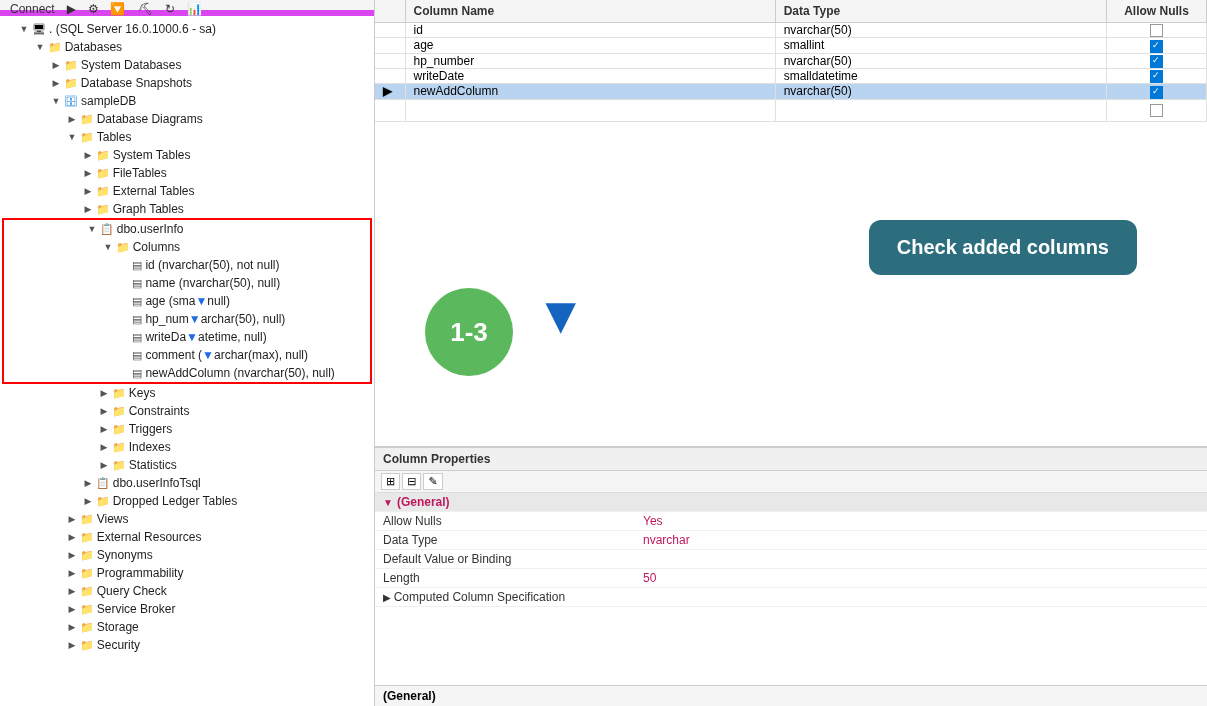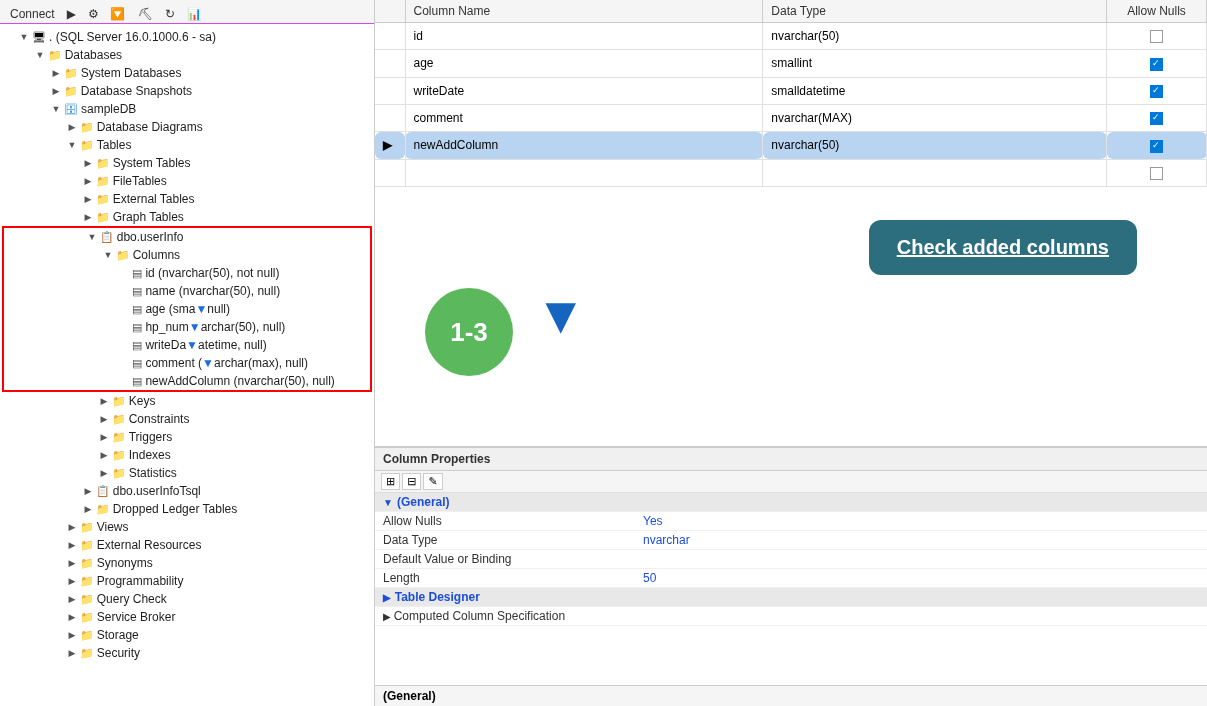--- a/index.html
+++ b/index.html
@@ -2,60 +2,60 @@
 <html><head>
   <meta charset="utf-8">
   <style>
     * { box-sizing: border-box; margin: 0; padding: 0; }
     body { font-family: 'Segoe UI', Tahoma, Geneva, Verdana, sans-serif; font-size: 12px; background: #f0f0f0; display: flex; flex-direction: column; height: 706px; width: 1207px; overflow: hidden; }
 
     .main-container { display: flex; flex: 1; height: 100%; overflow: hidden; }
 
     
     .left-panel { width: 375px; min-width: 375px; background: #fff; border-right: 1px solid #ccc; display: flex; flex-direction: column; overflow: hidden; }
-    .toolbar { height: 24px; background: #f5f5f5; border-bottom: 1px solid #d946ef; display: flex; align-items: flex-end; padding: 0 6px; gap: 4px; }
+    .toolbar { height: 16px; background: #f5f5f5; border-bottom: 6px solid #d946ef; display: flex; align-items: flex-start; padding: 0 6px; gap: 4px; }
     .toolbar-btn { background: none; border: none; cursor: pointer; padding: 2px 4px; font-size: 12px; color: #333; }
     .tree-area { flex: 1; overflow-y: auto; overflow-x: hidden; padding: 4px 0; }
 
     
     .tree-item { display: flex; align-items: center; padding: 2px 0; cursor: pointer; white-space: nowrap; }
     .tree-indent { display: inline-block; width: 16px; flex-shrink: 0; }
     .tree-toggle { display: inline-block; width: 16px; flex-shrink: 0; color: #555; text-align: center; font-size: 9px; cursor: pointer; }
     .tree-icon { margin-right: 3px; flex-shrink: 0; font-size: 11px; }
     .tree-label { font-size: 12px; color: #1e1e1e; }
 
     
     .right-panel { flex: 1; display: flex; flex-direction: column; overflow: hidden; background: #fff; }
 
     
     .table-designer { flex: 1; overflow: auto; position: relative; }
 
     .col-table { width: 100%; border-collapse: collapse; }
-    .col-table thead th { background: #f5f5f5; border-bottom: 1px solid #ccc; border-right: 1px solid #ccc; padding: 4px 8px; text-align: left; font-weight: normal; font-size: 12px; color: #333; position: sticky; top: 0; z-index: 1; }
-    .col-table td { border-bottom: 1px solid #e0e0e0; border-right: 1px solid #e0e0e0; padding: 6px 8px; font-size: 12px; border-radius: 6px; }
+    .col-table thead th { background: #f5f5f5; border-bottom: 1px solid #ccc; border-right: 1px solid #ccc; padding: 4px 8px; text-align: left; font-weight: bold; font-size: 12px; color: #333; position: sticky; top: 0; z-index: 1; }
+    .col-table td { border-bottom: 1px solid #e0e0e0; border-right: 1px solid #e0e0e0; padding: 0 8px; font-size: 12px; }
     .col-table tr.selected-row td { background: #b8d4f0; }
     .col-table tr.empty-row td { height: 22px; }
 
     .row-arrow { color: #000; font-weight: bold; }
 
     .checkbox-cell { text-align: center; }
     .cb { width: 13px; height: 13px; border: 1px solid #999; display: inline-block; background: #fff; vertical-align: middle; }
     .cb.checked { background: #0078d7; border-color: #0078d7; position: relative; }
     .cb.checked::after { content: '✓'; color: white; font-size: 9px; position: absolute; top: -1px; left: 1px; }
 
     
     .col-properties { height: 260px; border-top: 2px solid #ccc; display: flex; flex-direction: column; overflow: hidden; }
     .col-props-header { background: #f0f0f0; border-bottom: 1px solid #ccc; padding: 4px 8px; font-size: 12px; font-weight: 600; color: #333; }
     .col-props-toolbar { background: #f5f5f5; border-bottom: 1px solid #ddd; padding: 2px 6px; display: flex; gap: 2px; }
     .col-props-toolbar-btn { border: 1px solid #ccc; background: #fff; padding: 1px 4px; cursor: pointer; font-size: 11px; }
     .col-props-body { flex: 1; overflow-y: auto; }
     .props-table { width: 100%; border-collapse: collapse; }
     .props-table tr td { padding: 2px 8px; font-size: 12px; border-bottom: 1px solid #f0f0f0; }
     .props-table tr td:first-child { width: 260px; color: #333; }
-    .props-table tr td:last-child { color: #1d4ed8; }
+    .props-table tr td:last-child { color: #be185d; }
     .props-section-row td { background: #e8e8e8; font-weight: bold; }
     .props-section-row td:first-child { color: #000; }
     .section-arrow { font-size: 10px; margin-right: 4px; }
 
     .general-bottom { background: #f5f5f5; border-top: 1px solid #ccc; padding: 3px 8px; font-size: 12px; font-weight: bold; }
 
     
     .icon-folder { color: #dcb63f; }
     .icon-db { color: #0078d7; }
     .icon-table { color: #888; }
@@ -453,46 +453,46 @@
             <td class="checkbox-cell"><span class="cb"></span></td>
           </tr>
           <tr>
             <td></td>
             <td>age</td>
             <td>smallint</td>
             <td class="checkbox-cell"><span class="cb checked"></span></td>
           </tr>
           <tr>
             <td></td>
+            <td>hp_number</td>
+            <td>nvarchar(50)</td>
+            <td class="checkbox-cell"><span class="cb checked"></span></td>
+          </tr>
+          <tr>
+            <td></td>
             <td>writeDate</td>
             <td>smalldatetime</td>
-            <td class="checkbox-cell"><span class="cb checked"></span></td>
-          </tr>
-          <tr>
-            <td></td>
-            <td>comment</td>
-            <td>nvarchar(MAX)</td>
             <td class="checkbox-cell"><span class="cb checked"></span></td>
           </tr>
           <tr class="selected-row">
             <td><span class="row-arrow">▶</span></td>
             <td>newAddColumn</td>
             <td>nvarchar(50)</td>
             <td class="checkbox-cell"><span class="cb checked"></span></td>
           </tr>
           <tr class="empty-row">
             <td></td>
             <td></td>
             <td></td>
             <td class="checkbox-cell"><span class="cb"></span></td>
           </tr>
         </tbody>
       </table>
 
-      <div style="position:absolute; top:220px; right:70px; background:#2d6e7e; color:white; border-radius:12px; padding:16px 28px; font-size:20px; font-weight:bold; pointer-events:none; z-index:10;text-decoration:underline;">Check added columns</div>
+      <div style="position:absolute; top:220px; right:70px; background:#2d6e7e; color:white; border-radius:12px; padding:16px 28px; font-size:20px; font-weight:bold; pointer-events:none; z-index:10;">Check added columns</div>
 
       <div style="position:absolute; top:285px; left:160px; font-size:52px; color:#1565c0; pointer-events:none; z-index:11; transform: rotate(0deg);">▼</div>
 
       <div style="position:absolute; top:288px; left:50px; background:#5cb85c; color:white; border-radius:50%; width:88px; height:88px; display:flex; align-items:center; justify-content:center; font-size:26px; font-weight:bold; pointer-events:none; z-index:11;">1-3</div>
     </div>
 
     <div class="col-properties">
       <div class="col-props-header">Column Properties</div>
       <div class="col-props-toolbar">
         <button class="col-props-toolbar-btn">⊞</button>
@@ -514,23 +514,20 @@
               <td>nvarchar</td>
             </tr>
             <tr>
               <td>Default Value or Binding</td>
               <td></td>
             </tr>
             <tr>
               <td>Length</td>
               <td>50</td>
             </tr>
-            <tr class="props-section-row">
-              <td colspan="2"><span class="section-arrow">▶</span><span>Table Designer</span></td>
-            </tr>
             <tr>
               <td><span style="font-size:10px; margin-right:3px;">▶</span><span>Computed Column Specification</span></td>
               <td></td>
             </tr>
           </tbody>
         </table>
       </div>
       <div class="general-bottom">(General)</div>
     </div>
   </div>

